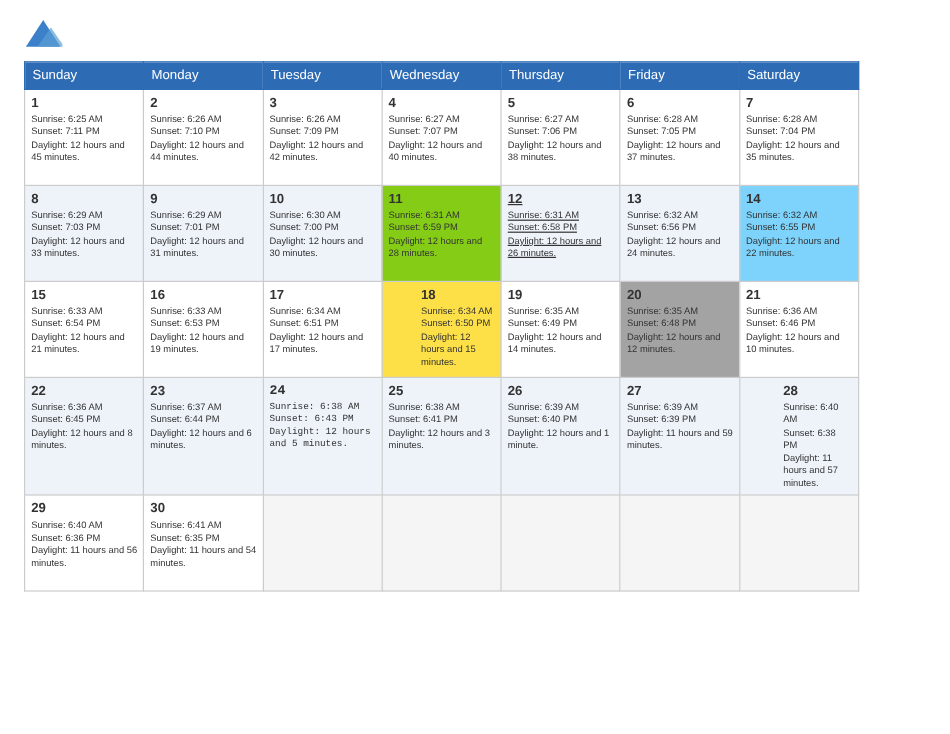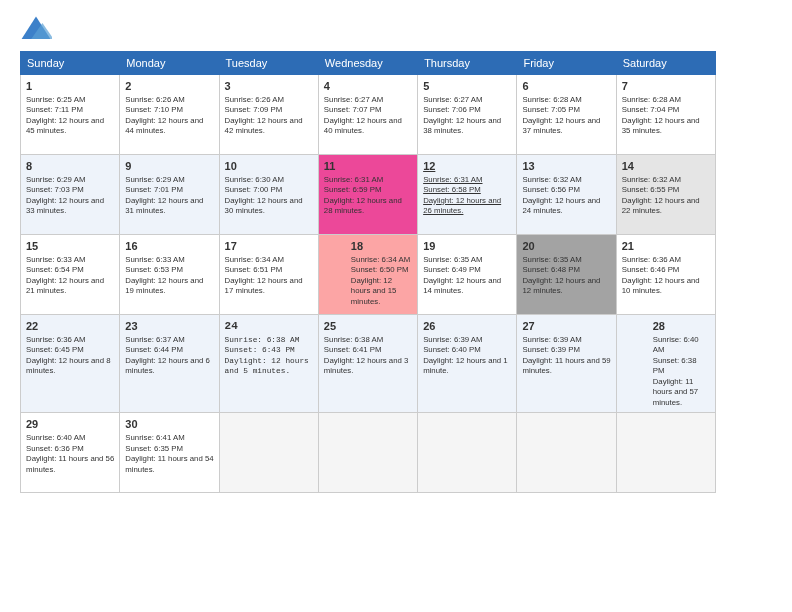--- a/index.html
+++ b/index.html
@@ -158,51 +158,51 @@
             <div class="day-info">Sunrise: 6:29 AM<br>Sunset: 7:03 PM<br>Daylight: 12 hours and 33 minutes.</div>
           </td>
           <td style="background: rgb(238, 243, 250);">
             <span class="day-num">9</span>
             <div class="day-info">Sunrise: 6:29 AM<br>Sunset: 7:01 PM<br>Daylight: 12 hours and 31 minutes.</div>
           </td>
           <td style="background: rgb(238, 243, 250);">
             <span class="day-num">10</span>
             <div class="day-info">Sunrise: 6:30 AM<br>Sunset: 7:00 PM<br>Daylight: 12 hours and 30 minutes.</div>
           </td>
-          <td style="background: #ec4899;">
+          <td style="background: #84cc16;">
             <span class="day-num">11</span>
             <div class="day-info">Sunrise: 6:31 AM<br>Sunset: 6:59 PM<br>Daylight: 12 hours and 28 minutes.</div>
           </td>
           <td style="background: rgb(238, 243, 250); text-decoration: underline;">
             <span class="day-num">12</span>
             <div class="day-info">Sunrise: 6:31 AM<br>Sunset: 6:58 PM<br>Daylight: 12 hours and 26 minutes.</div>
           </td>
           <td style="background: rgb(238, 243, 250);">
             <span class="day-num">13</span>
             <div class="day-info">Sunrise: 6:32 AM<br>Sunset: 6:56 PM<br>Daylight: 12 hours and 24 minutes.</div>
           </td>
-          <td style="background: #e5e5e5;">
+          <td style="background: #7dd3fc;">
             <span class="day-num">14</span>
             <div class="day-info">Sunrise: 6:32 AM<br>Sunset: 6:55 PM<br>Daylight: 12 hours and 22 minutes.</div>
           </td>
         </tr>
         <tr>
           <td style="background: rgb(255, 255, 255);">
             <span class="day-num">15</span>
             <div class="day-info">Sunrise: 6:33 AM<br>Sunset: 6:54 PM<br>Daylight: 12 hours and 21 minutes.</div>
           </td>
           <td style="background: rgb(255, 255, 255);">
             <span class="day-num">16</span>
             <div class="day-info">Sunrise: 6:33 AM<br>Sunset: 6:53 PM<br>Daylight: 12 hours and 19 minutes.</div>
           </td>
           <td style="background: rgb(255, 255, 255);">
             <span class="day-num">17</span>
             <div class="day-info">Sunrise: 6:34 AM<br>Sunset: 6:51 PM<br>Daylight: 12 hours and 17 minutes.</div>
           </td>
-          <td style="background: #fca5a5; padding-left: 32px;">
+          <td style="background: #fde047; padding-left: 32px;">
             <span class="day-num">18</span>
             <div class="day-info">Sunrise: 6:34 AM<br>Sunset: 6:50 PM<br>Daylight: 12 hours and 15 minutes.</div>
           </td>
           <td style="background: rgb(255, 255, 255);">
             <span class="day-num">19</span>
             <div class="day-info">Sunrise: 6:35 AM<br>Sunset: 6:49 PM<br>Daylight: 12 hours and 14 minutes.</div>
           </td>
           <td style="background: #a3a3a3;">
             <span class="day-num">20</span>
             <div class="day-info">Sunrise: 6:35 AM<br>Sunset: 6:48 PM<br>Daylight: 12 hours and 12 minutes.</div>

